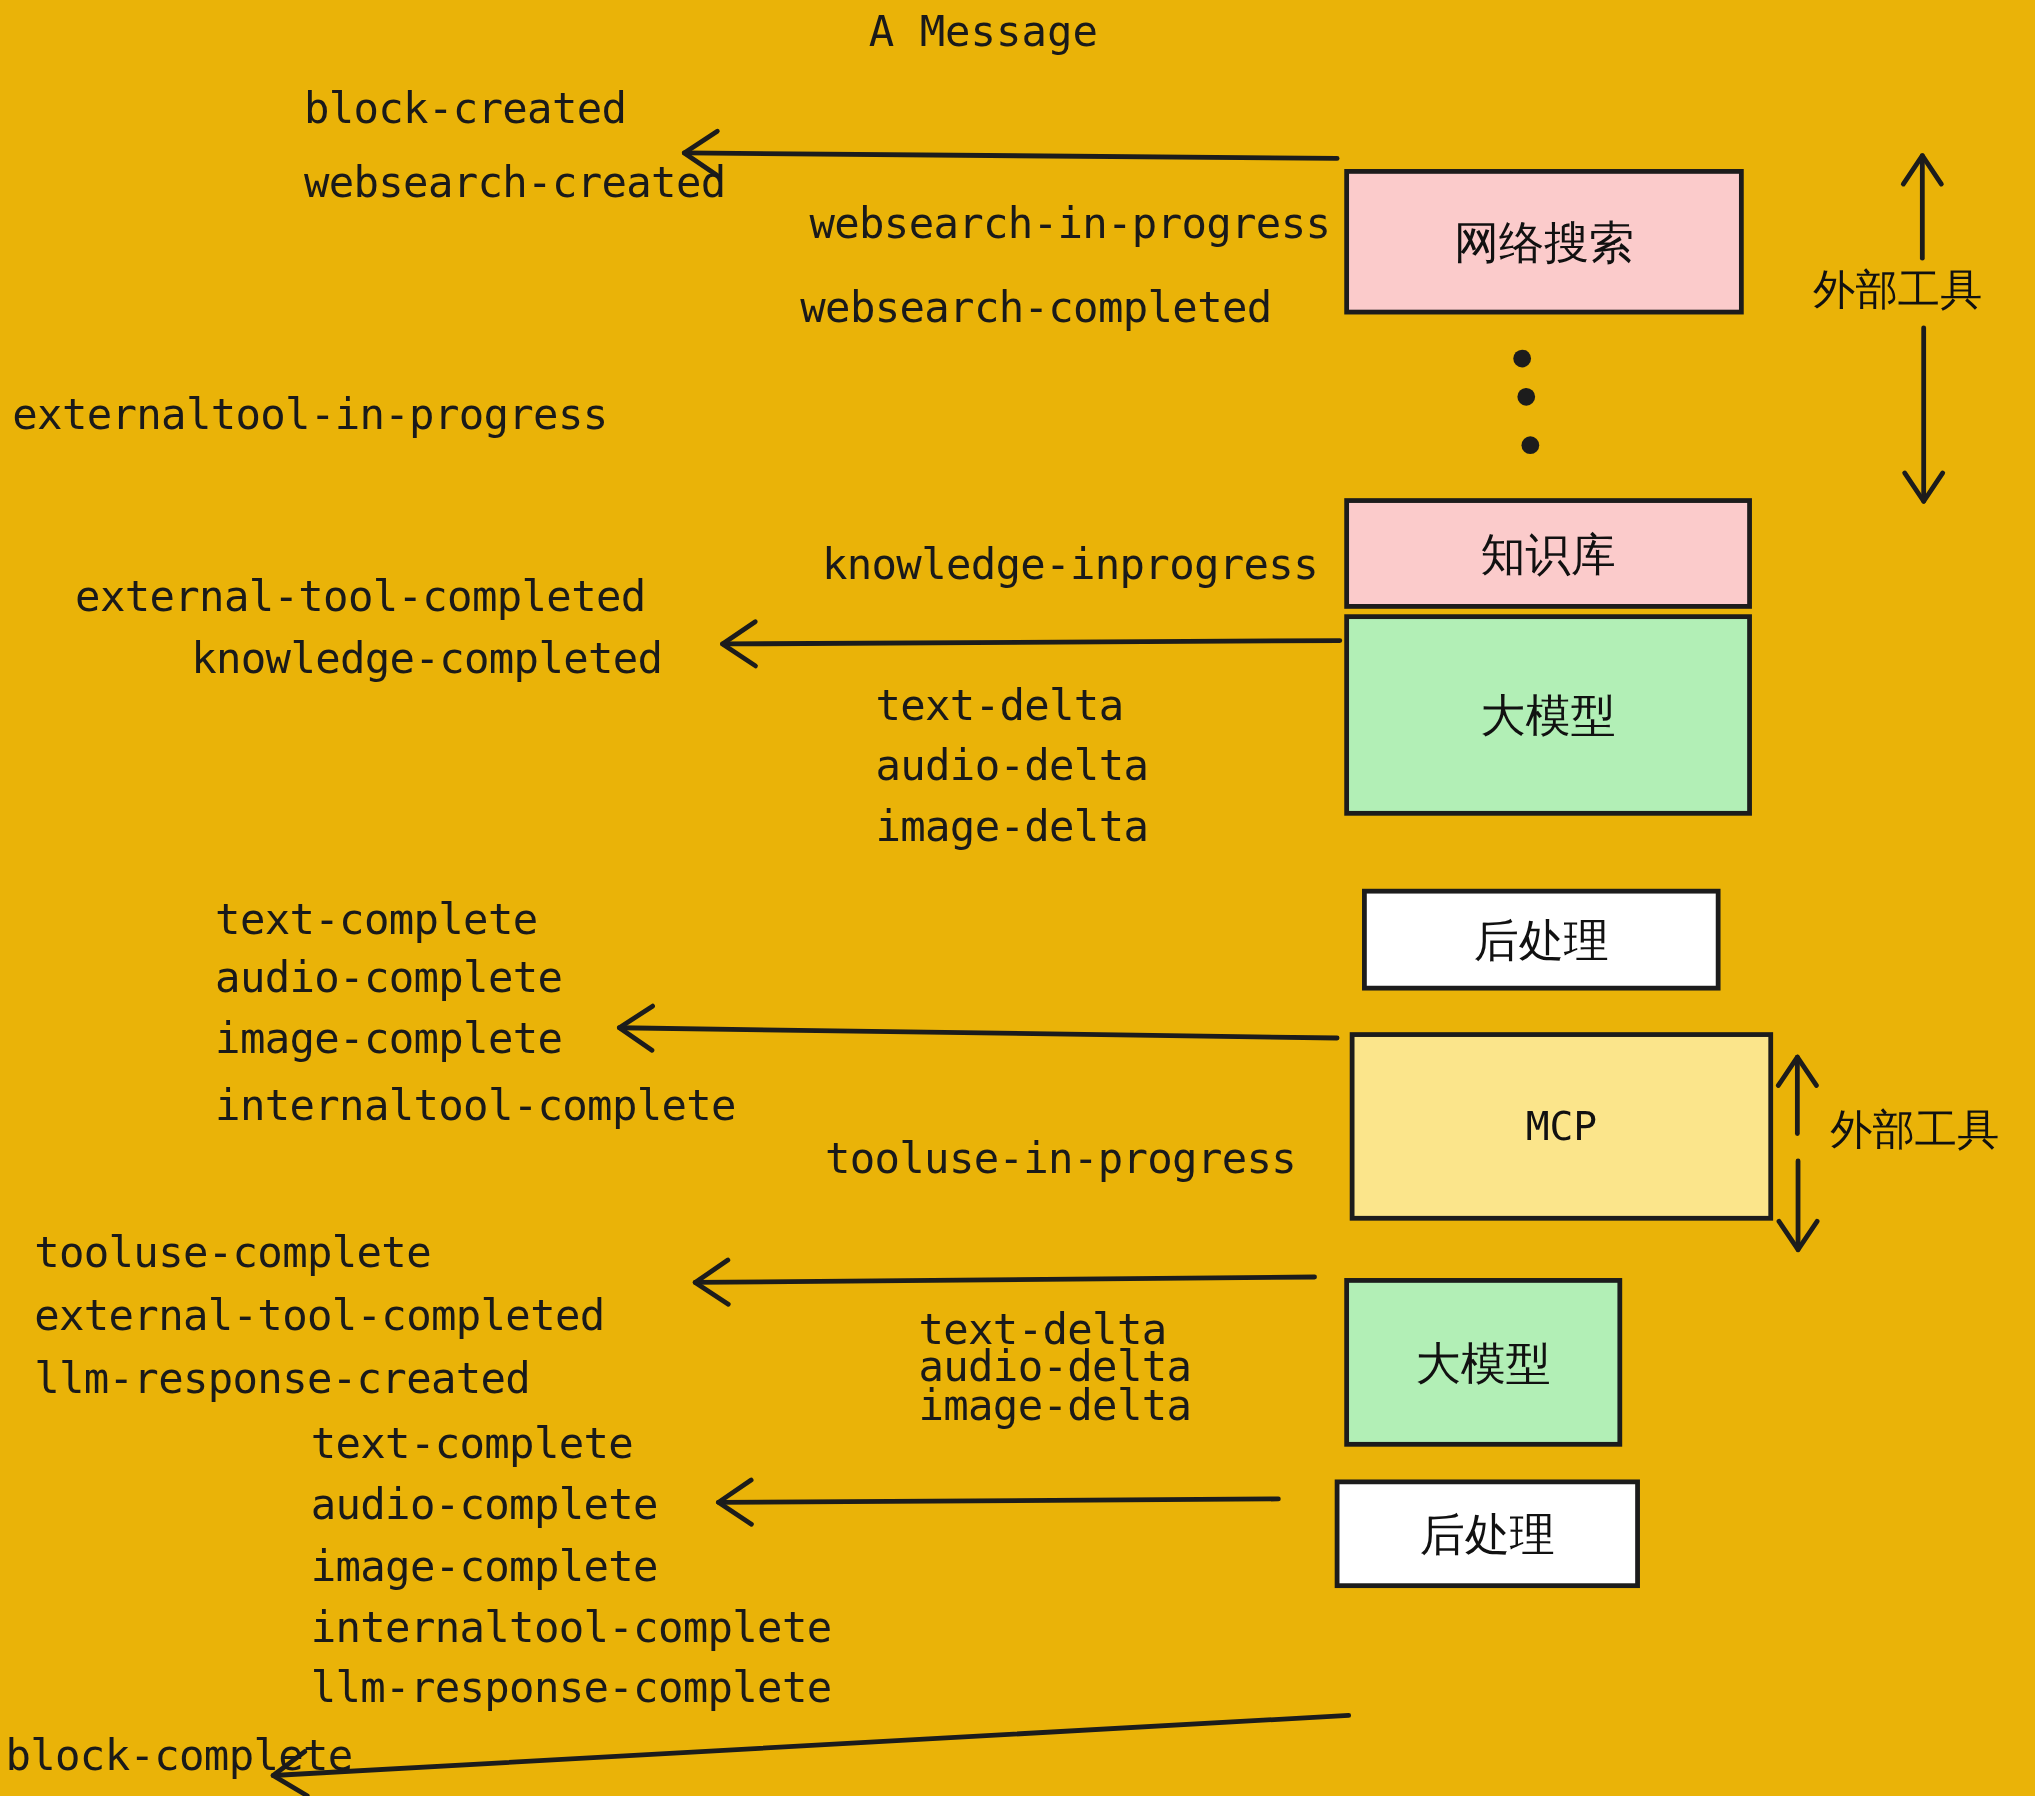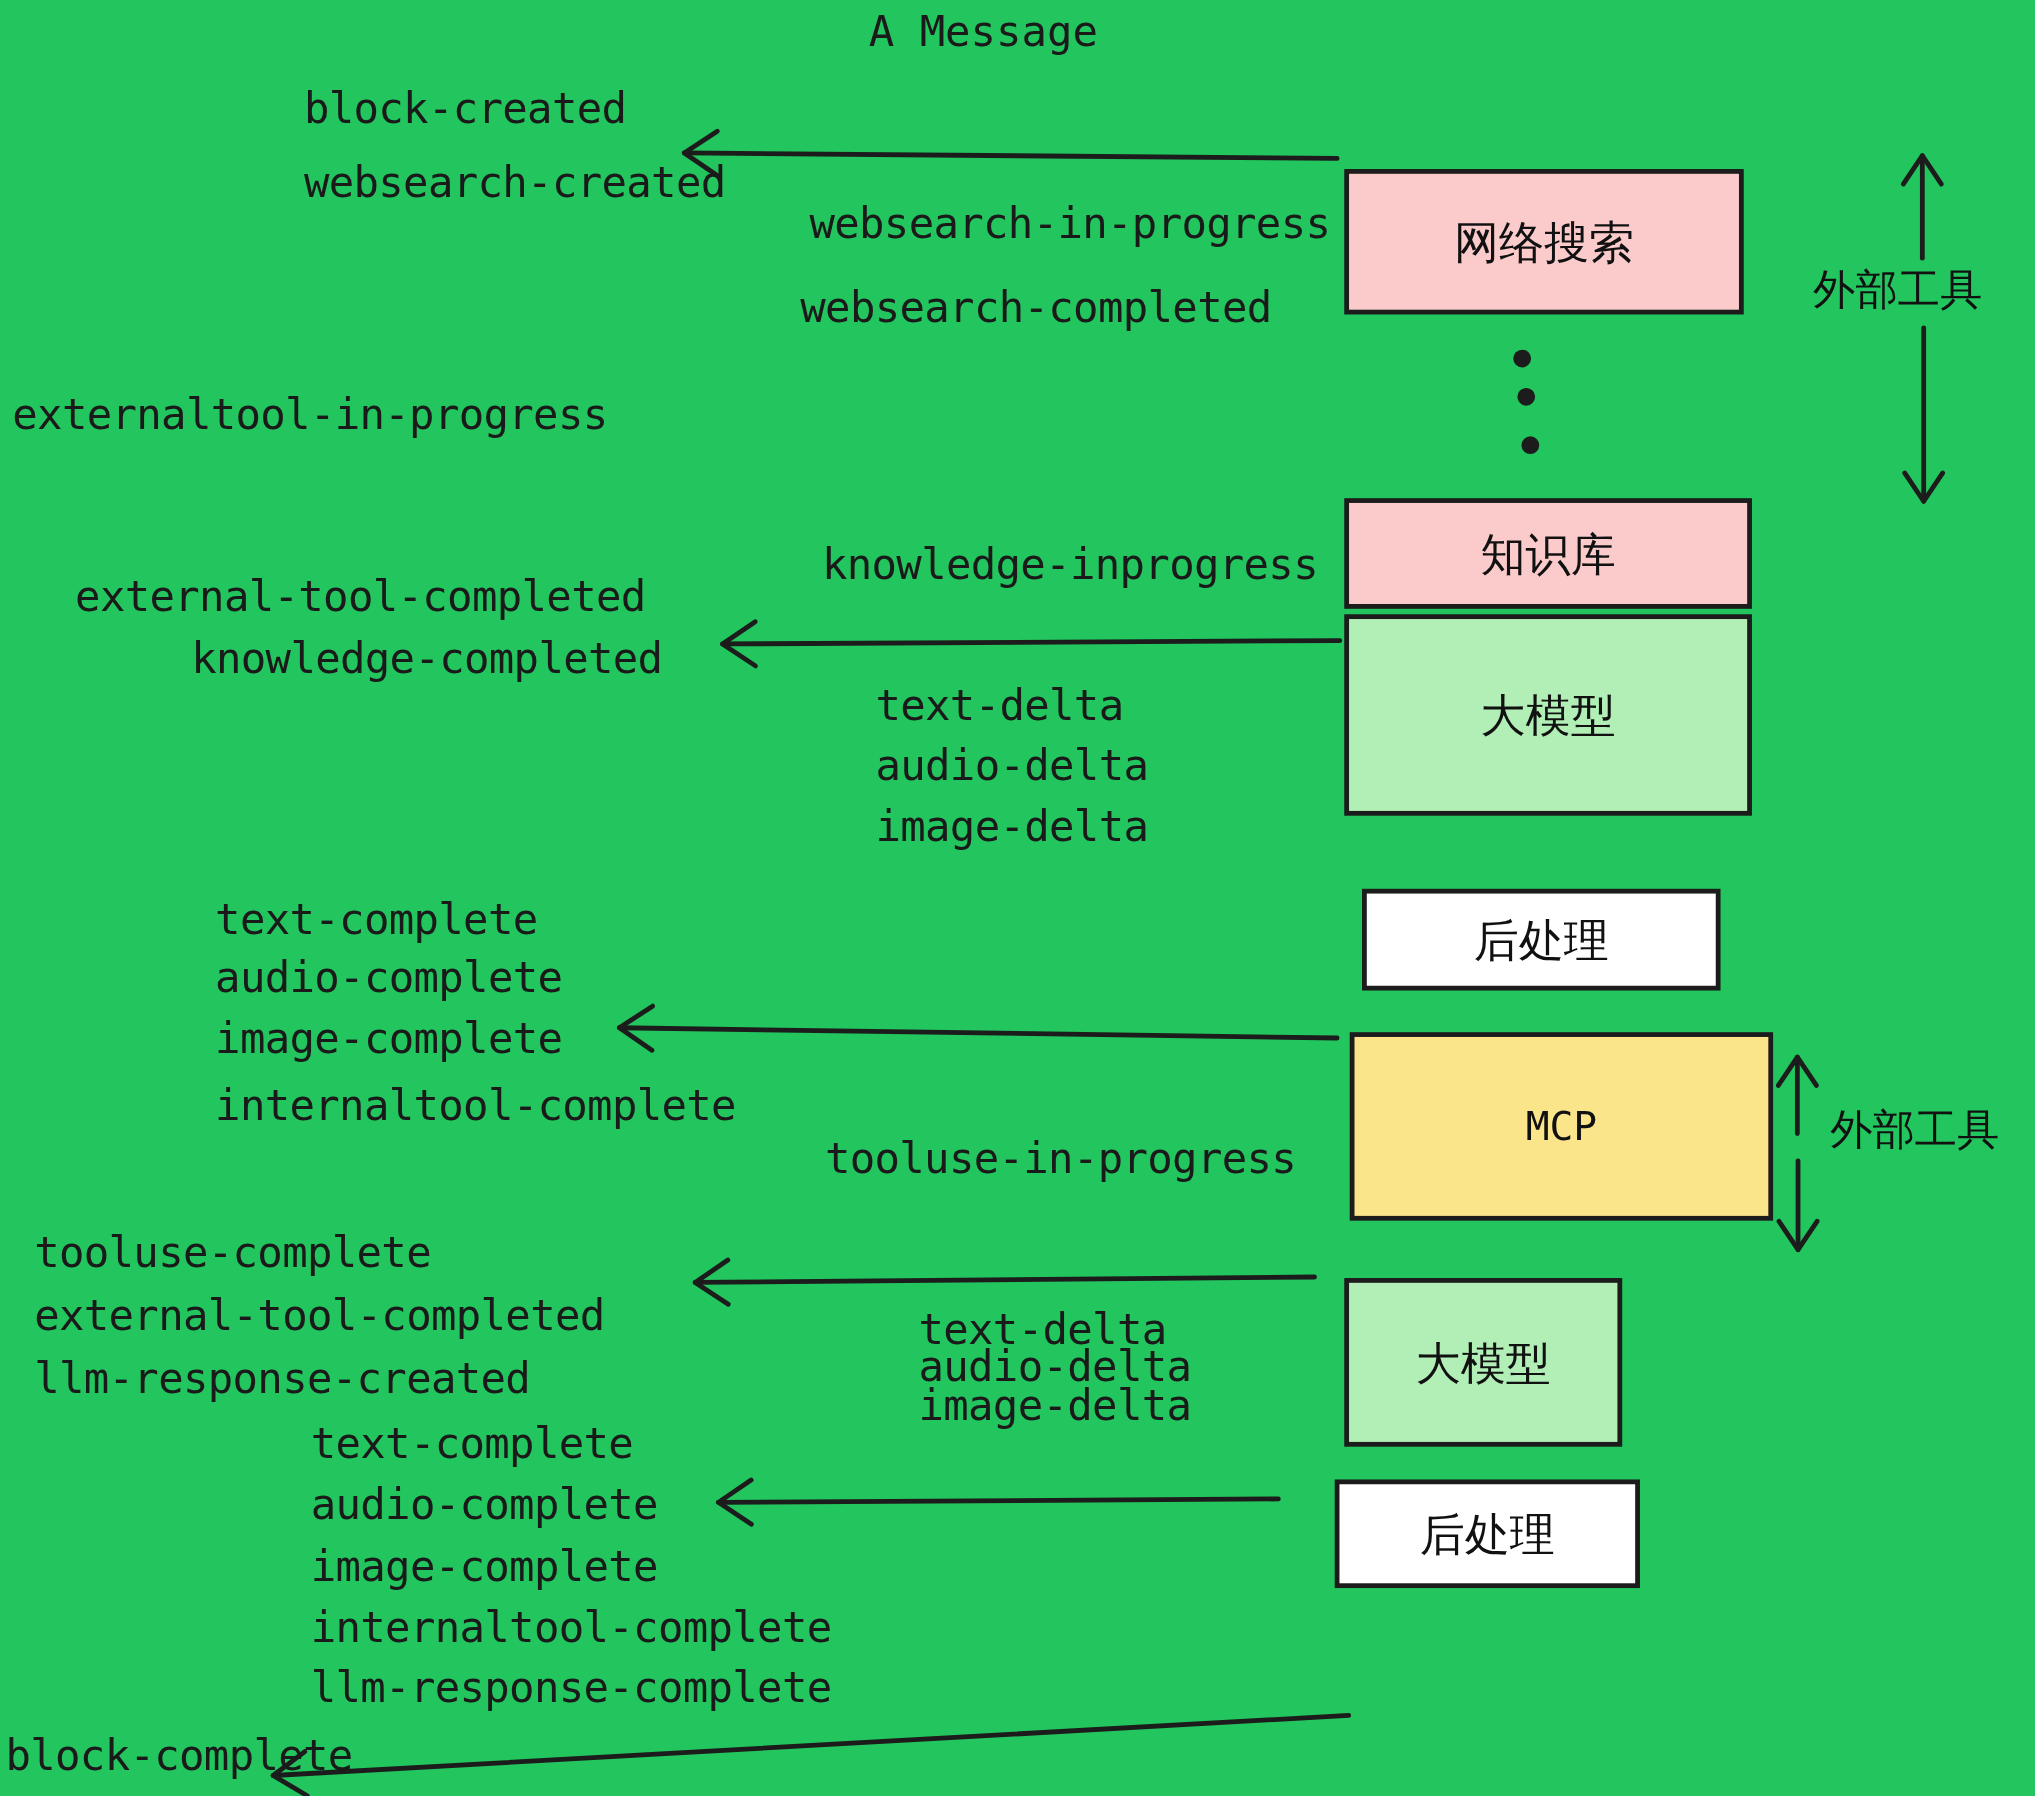--- a/index.html
+++ b/index.html
@@ -1,17 +1,17 @@
 <!DOCTYPE html>
 <html style="font-size:11px"><head>
 <meta charset="utf-8">
 <style>
   html,body{margin:0;padding:0;background:#fff;}
   body{font-family:"DejaVu Sans Mono", monospace;}
-  #stage{position:relative;width:2035px;height:1796px;background:#22c55e;overflow:hidden;text-decoration:underline;}
+  #stage{position:relative;width:2035px;height:1796px;background:#eab308;overflow:hidden;text-decoration:underline;}
   #stage svg{position:absolute;top:0;left:0;width:2035px;height:1796px;}
   .evt{font-family:"DejaVu Sans Mono","Liberation Mono",monospace;font-size:62px;fill:#1a1a1a;letter-spacing:-1px;}
   .title{font-family:"DejaVu Sans Mono","Liberation Mono",monospace;font-size:62px;fill:#1a1a1a;}
   .cjk{font-family:"DejaVu Sans","Liberation Sans",sans-serif;font-size:66px;fill:#111;}
   .cjk-side{font-family:"DejaVu Sans","Liberation Sans",sans-serif;font-size:62px;fill:#111;}
   .mcp{font-family:"DejaVu Sans Mono","Liberation Mono",monospace;font-size:58px;fill:#111;}
   .ln{stroke:#1c1c1c;stroke-width:7;fill:none;stroke-linecap:round;stroke-linejoin:round;}
   .dot{fill:#1c1c1c;}
 </style>
 </head>

